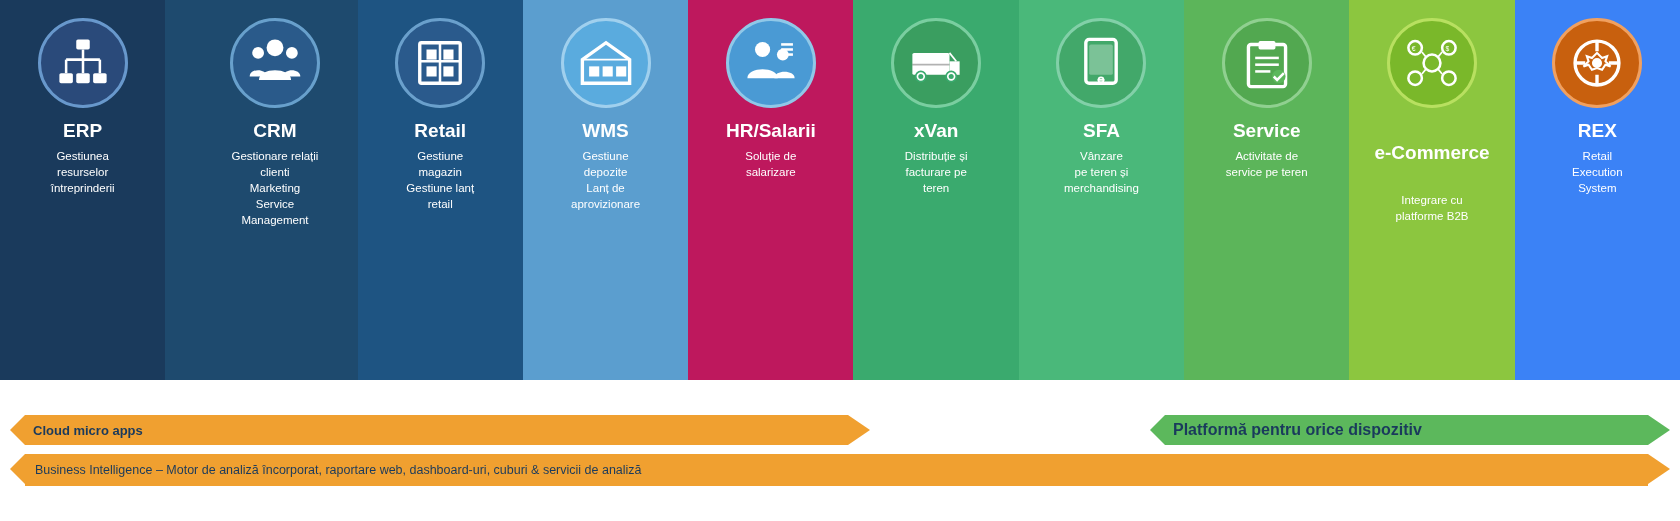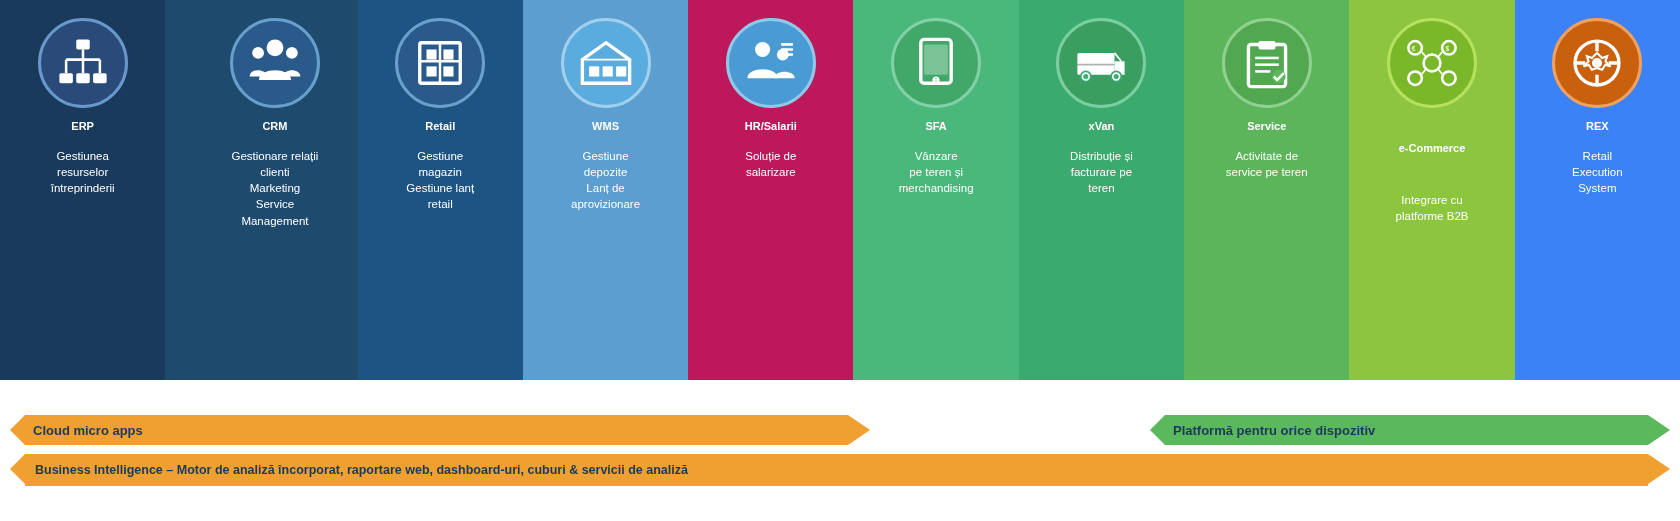--- a/index.html
+++ b/index.html
@@ -37,22 +37,22 @@
       height: 90px;
       border-radius: 50%;
       display: flex;
       align-items: center;
       justify-content: center;
       margin-bottom: 12px;
       flex-shrink: 0;
     }
     .module-title {
       font-weight: bold;
-      font-size: 11px;
-      margin-bottom: 15px;
+      font-size: 19px;
+      margin-bottom: 5px;
       color: #fff;
       line-height: 1.2;
     }
     .module-desc {
       font-size: 11.5px;
       color: #fff;
       line-height: 1.4;
     }
     
     .col-erp { background: #1a3a5c; }
@@ -175,51 +175,51 @@
       <path d="M36 50 C36 40 60 40 60 50"></path>
       <line x1="44" y1="10" x2="58" y2="10" stroke="white" stroke-width="3"></line>
       <line x1="44" y1="16" x2="58" y2="16" stroke="white" stroke-width="3"></line>
       <line x1="44" y1="22" x2="58" y2="22" stroke="white" stroke-width="3"></line>
     </svg>
         </div>
         <div class="module-title">HR/Salarii</div>
         <div class="module-desc" style="white-space: pre-line;">Soluție de
 salarizare</div>
       </div>
-      <div class="module-col col-sfa">
-        <div class="icon-circle circle-green2">
-          <svg viewBox="0 0 64 64" fill="white" width="54" height="54">
-      <rect x="14" y="4" width="36" height="52" rx="4" fill="none" stroke="white" stroke-width="4"></rect>
-      <rect x="18" y="10" width="28" height="36" rx="2" fill="white" opacity="0.3"></rect>
-      <circle cx="32" cy="52" r="3" fill="none" stroke="white" stroke-width="2"></circle>
-      <line x1="28" y1="52" x2="36" y2="52" stroke="white" stroke-width="2"></line>
-    </svg>
-        </div>
-        <div class="module-title">SFA</div>
-        <div class="module-desc" style="white-space: pre-line;">Vânzare
-pe teren și
-merchandising</div>
-      </div>
       <div class="module-col col-xvan">
         <div class="icon-circle circle-green">
           <svg viewBox="0 0 64 64" fill="white" width="54" height="54">
       <rect x="4" y="20" width="44" height="26" rx="2"></rect>
       <path d="M48 30 L60 30 L60 46 L48 46 Z"></path>
       <path d="M48 20 L56 30" stroke="white" stroke-width="2" fill="none"></path>
       <circle cx="14" cy="48" r="6" fill="white" stroke="#3aaa6e" stroke-width="2"></circle>
       <circle cx="14" cy="48" r="3" fill="#3aaa6e"></circle>
       <circle cx="50" cy="48" r="6" fill="white" stroke="#3aaa6e" stroke-width="2"></circle>
       <circle cx="50" cy="48" r="3" fill="#3aaa6e"></circle>
       <line x1="4" y1="34" x2="48" y2="34" stroke="rgba(0,0,0,0.3)" stroke-width="2"></line>
     </svg>
         </div>
         <div class="module-title">xVan</div>
         <div class="module-desc" style="white-space: pre-line;">Distribuție și
 facturare pe
 teren</div>
+      </div>
+      <div class="module-col col-sfa">
+        <div class="icon-circle circle-green2">
+          <svg viewBox="0 0 64 64" fill="white" width="54" height="54">
+      <rect x="14" y="4" width="36" height="52" rx="4" fill="none" stroke="white" stroke-width="4"></rect>
+      <rect x="18" y="10" width="28" height="36" rx="2" fill="white" opacity="0.3"></rect>
+      <circle cx="32" cy="52" r="3" fill="none" stroke="white" stroke-width="2"></circle>
+      <line x1="28" y1="52" x2="36" y2="52" stroke="white" stroke-width="2"></line>
+    </svg>
+        </div>
+        <div class="module-title">SFA</div>
+        <div class="module-desc" style="white-space: pre-line;">Vânzare
+pe teren și
+merchandising</div>
       </div>
       <div class="module-col col-service">
         <div class="icon-circle circle-green3">
           <svg viewBox="0 0 64 64" fill="white" width="54" height="54">
       <rect x="10" y="10" width="44" height="50" rx="3" fill="none" stroke="white" stroke-width="4"></rect>
       <rect x="22" y="6" width="20" height="10" rx="2"></rect>
       <line x1="18" y1="26" x2="46" y2="26" stroke="white" stroke-width="3"></line>
       <line x1="18" y1="34" x2="46" y2="34" stroke="white" stroke-width="3"></line>
       <line x1="18" y1="42" x2="36" y2="42" stroke="white" stroke-width="3"></line>
       <circle cx="46" cy="48" r="8" fill="#5cb85c"></circle>
@@ -268,23 +268,23 @@
   <div class="arrows-section" id="arrows-section">
   <div style="display: flex; align-items: center; position: relative; height: 30px; margin-bottom: 4px; justify-content: flex-end;">
         <div style="display: flex; align-items: stretch; height: 30px; width: 860px; flex-shrink: 0;">
           <div style="width: 0px; height: 0px; border-top: 15px solid transparent; border-bottom: 15px solid transparent; border-right: 15px solid rgb(240, 160, 48); flex-shrink: 0;"></div>
           <div style="background: rgb(240, 160, 48); display: flex; align-items: center; padding: 0px 8px; font-size: 13px; font-weight: 700; color: rgb(26, 58, 92); flex: 1 1 0%;">Cloud micro apps</div>
           <div style="width: 0px; height: 0px; border-top: 15px solid transparent; border-bottom: 15px solid transparent; border-left: 22px solid rgb(240, 160, 48); flex-shrink: 0;"></div>
         </div>
         <div style="flex: 1 1 0%;"></div>
         <div style="display: flex; align-items: stretch; height: 30px; width: 520px; flex-shrink: 0;">
           <div style="width: 0px; height: 0px; border-top: 15px solid transparent; border-bottom: 15px solid transparent; border-right: 15px solid rgb(92, 184, 92); flex-shrink: 0;"></div>
-          <div style="background: rgb(92, 184, 92); display: flex; align-items: center; padding: 0px 8px; font-size: 13px; font-weight: 700; color: rgb(26, 58, 92); flex: 1 1 0%;">Platformă pentru orice dispozitiv</div>
+          <div style="background: rgb(92, 184, 92); display: flex; align-items: center; padding: 0px 8px; font-size: 16px; font-weight: 700; color: rgb(26, 58, 92); flex: 1 1 0%;">Platformă pentru orice dispozitiv</div>
           <div style="width: 0px; height: 0px; border-top: 15px solid transparent; border-bottom: 15px solid transparent; border-left: 22px solid rgb(92, 184, 92); flex-shrink: 0;"></div>
         </div>
       </div>
       <div style="display: flex; align-items: stretch; height: 30px; margin-bottom: 4px;">
         <div style="width: 0px; height: 0px; border-top: 15px solid transparent; border-bottom: 15px solid transparent; border-right: 15px solid rgb(240, 160, 48); flex-shrink: 0;"></div>
-        <div style="background: rgb(240, 160, 48); display: flex; align-items: center; padding: 16px 10px; font-size: 12.5px; font-weight: 700; color: rgb(26, 58, 92); flex: 1 1 0%;">Business Intelligence – Motor de analiză încorporat, raportare web, dashboard-uri, cuburi &amp; servicii de analiză</div>
+        <div style="background: rgb(240, 160, 48); display: flex; align-items: center; padding: 16px 10px; font-size: 12.5px; font-weight: 400; color: rgb(26, 58, 92); flex: 1 1 0%;">Business Intelligence – Motor de analiză încorporat, raportare web, dashboard-uri, cuburi &amp; servicii de analiză</div>
         <div style="width: 0px; height: 0px; border-top: 15px solid transparent; border-bottom: 15px solid transparent; border-left: 22px solid rgb(240, 160, 48); flex-shrink: 0;"></div>
       </div>
     </div>
 </div>
 
 </body></html>

